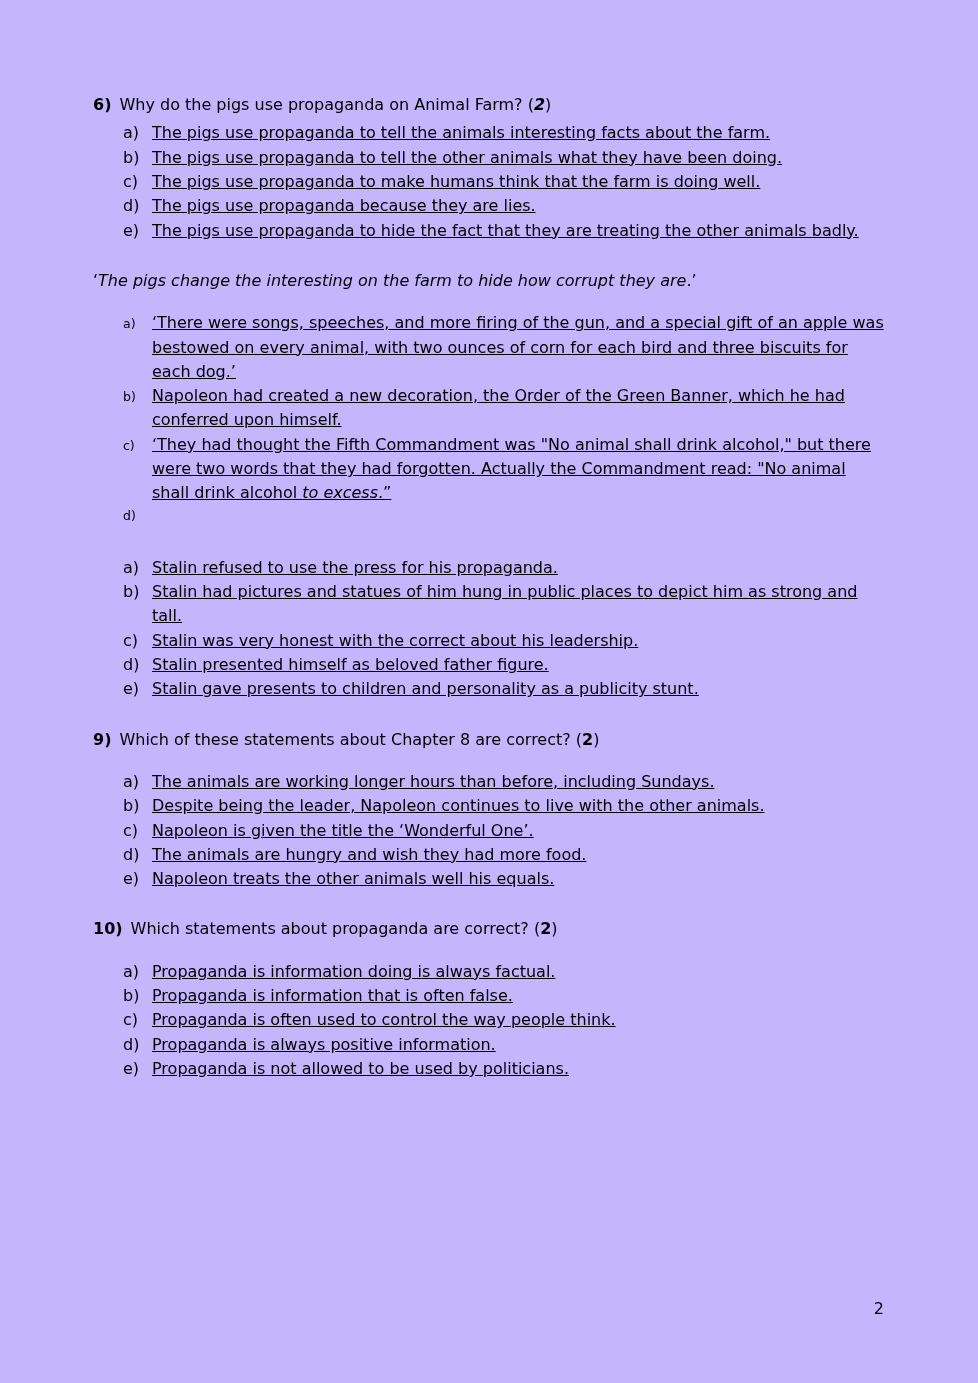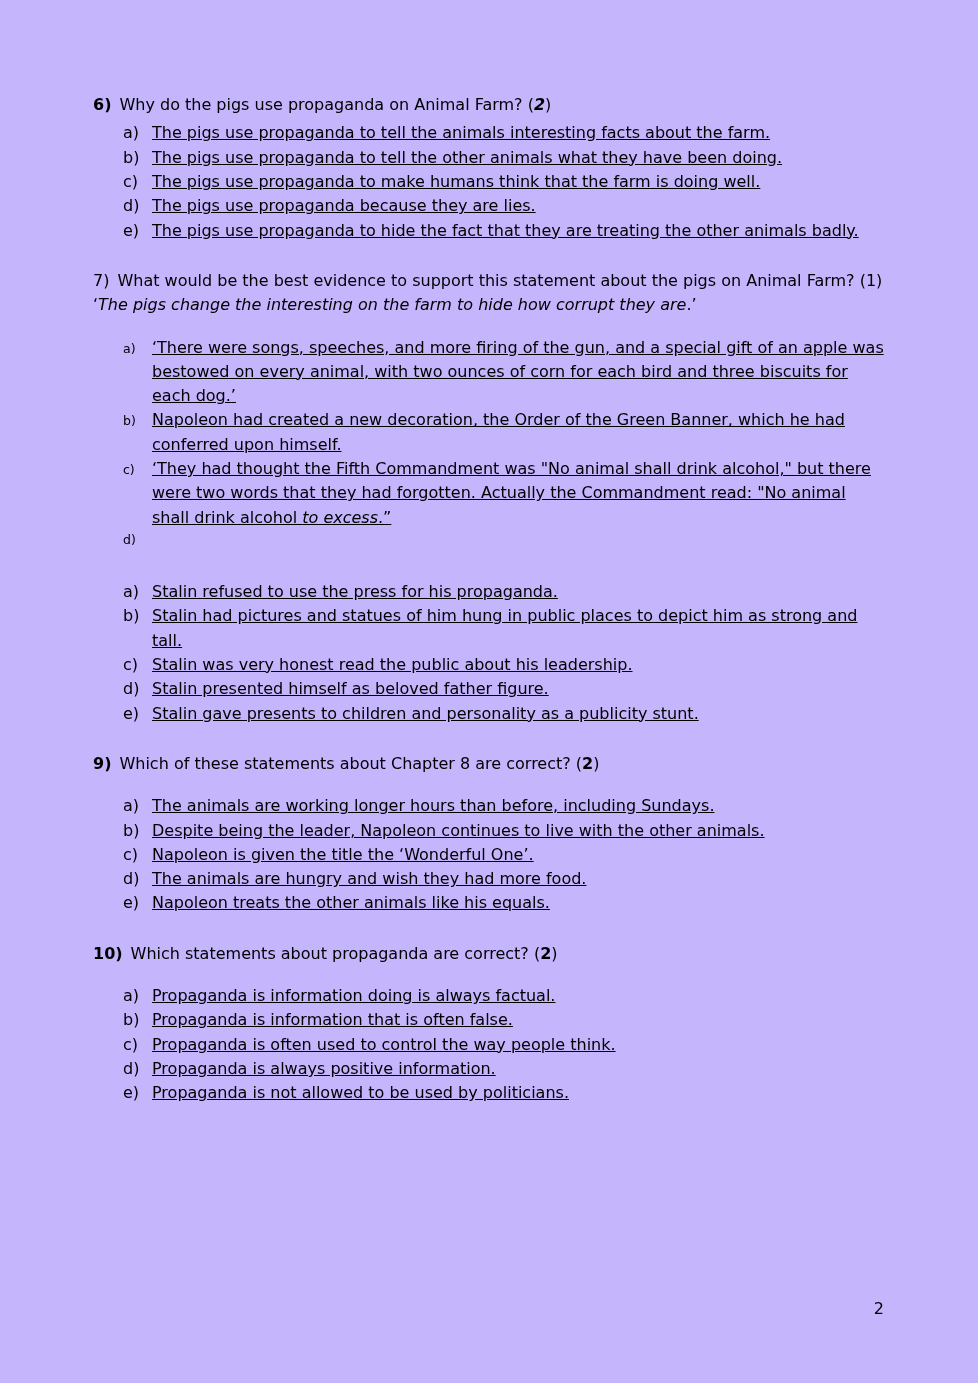--- a/index.html
+++ b/index.html
@@ -61,21 +61,20 @@
   </div>
 
   <div class="option">
     <span class="opt-label">e)</span>
     <span class="opt-text"><span>The pigs use propaganda to hide the fact that they are treating the other animals badly.</span></span>
   </div>
 </div>
   </section>
 
   <section class="question small-markers options-gap">
-    <p class="q-header"><span class="q-num">7)</span><span class="q-text"><span>What would be the best evidence to support this statement about the pigs on Animal Farm? (1)</span></span></p>
     <p class="q-statement"><span>‘</span><span class="i">The pigs change the interesting on the farm to hide how corrupt they are</span><span>.’</span></p>
     <div class="options">
   <div class="option">
     <span class="opt-label">a)</span>
     <span class="opt-text"><span>‘There were songs, speeches, and more firing of the gun, and a special gift of an apple was bestowed on every animal, with two ounces of corn for each bird and three biscuits for each dog.’</span></span>
   </div>
 
   <div class="option">
     <span class="opt-label">b)</span>
     <span class="opt-text"><span>Napoleon had created a new decoration, the Order of the Green Banner, which he had conferred upon himself.</span></span>
@@ -101,21 +100,21 @@
     <span class="opt-text"><span>Stalin refused to use the press for his propaganda.</span></span>
   </div>
 
   <div class="option">
     <span class="opt-label">b)</span>
     <span class="opt-text"><span>Stalin had pictures and statues of him hung in public places to depict him as strong and tall.</span></span>
   </div>
 
   <div class="option">
     <span class="opt-label">c)</span>
-    <span class="opt-text"><span>Stalin was very honest read the public about his leadership.</span></span>
+    <span class="opt-text"><span>Stalin was very honest with the correct about his leadership.</span></span>
   </div>
 
   <div class="option">
     <span class="opt-label">d)</span>
     <span class="opt-text"><span>Stalin presented himself as beloved father figure.</span></span>
   </div>
 
   <div class="option">
     <span class="opt-label">e)</span>
     <span class="opt-text"><span>Stalin gave presents to children and personality as a publicity stunt.</span></span>
@@ -142,21 +141,21 @@
     <span class="opt-text"><span>Napoleon is given the title the ‘Wonderful One’.</span></span>
   </div>
 
   <div class="option">
     <span class="opt-label">d)</span>
     <span class="opt-text"><span>The animals are hungry and wish they had more food.</span></span>
   </div>
 
   <div class="option">
     <span class="opt-label">e)</span>
-    <span class="opt-text"><span>Napoleon treats the other animals like his equals.</span></span>
+    <span class="opt-text"><span>Napoleon treats the other animals well his equals.</span></span>
   </div>
 </div>
   </section>
 
   <section class="question options-gap">
     <p class="q-header"><span class="q-num b">10)</span><span class="q-text"><span>Which statements about propaganda are correct? (</span><span class="b">2</span><span>)</span></span></p>
 
     <div class="options">
   <div class="option">
     <span class="opt-label">a)</span>

